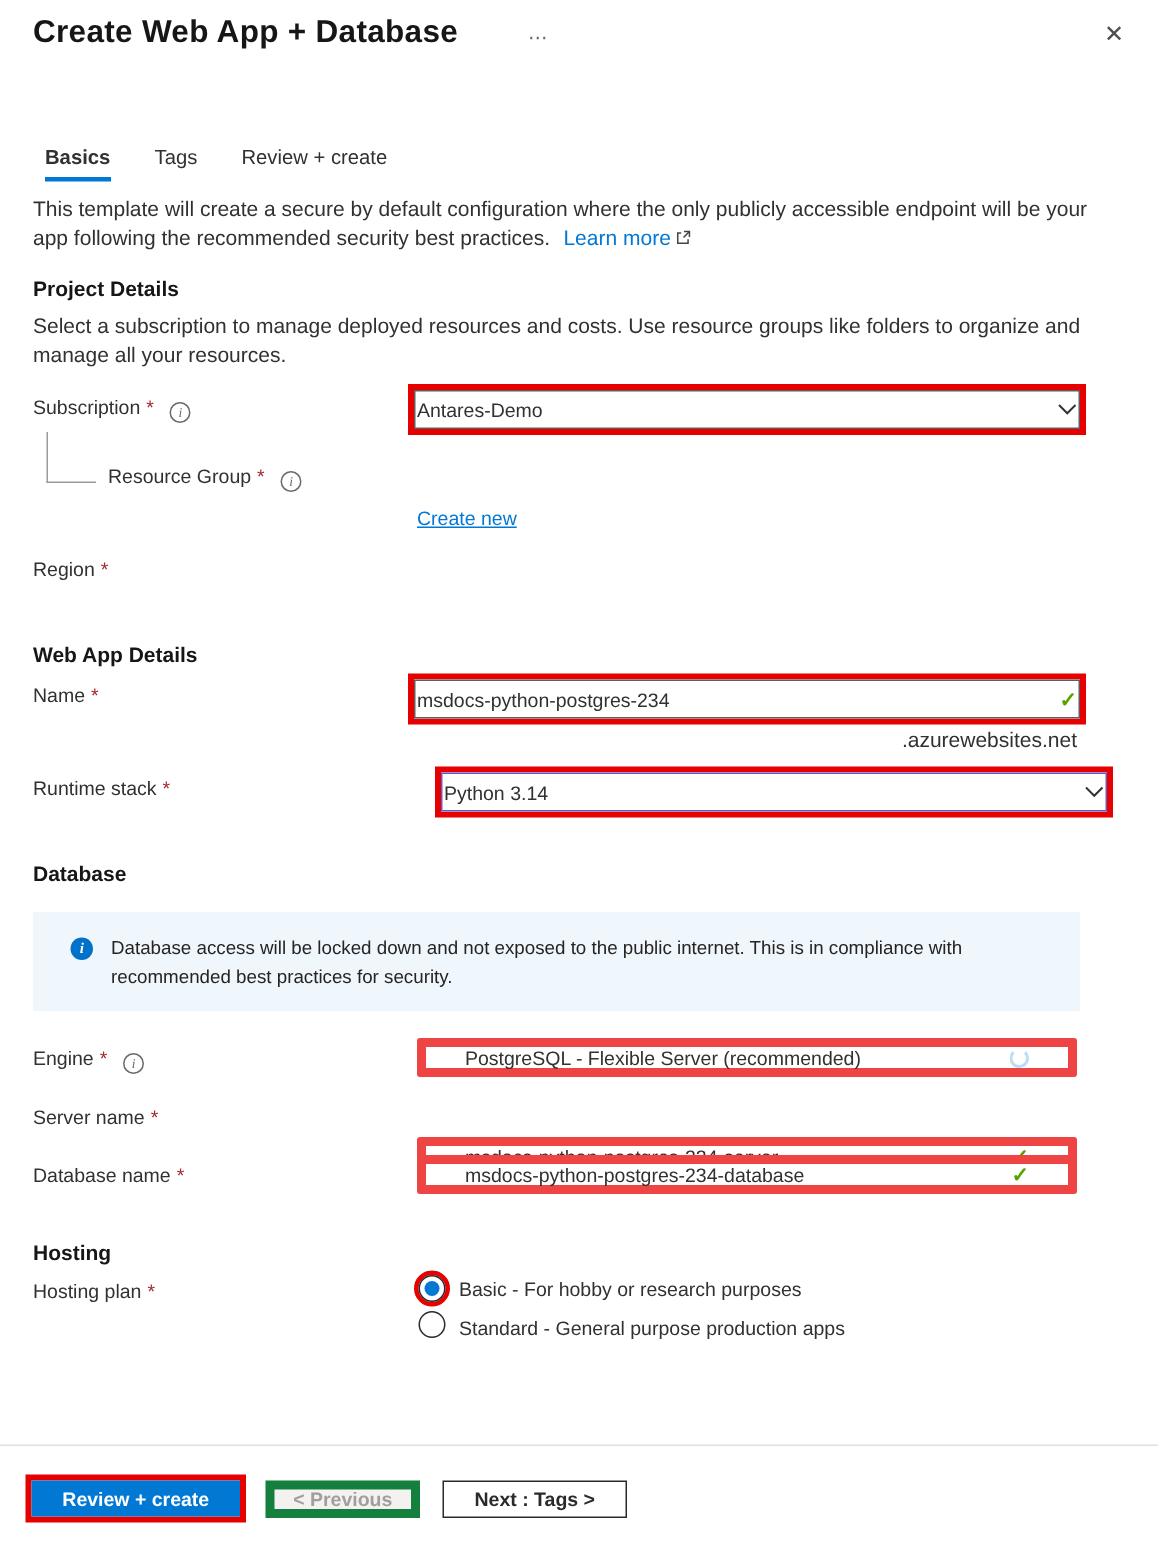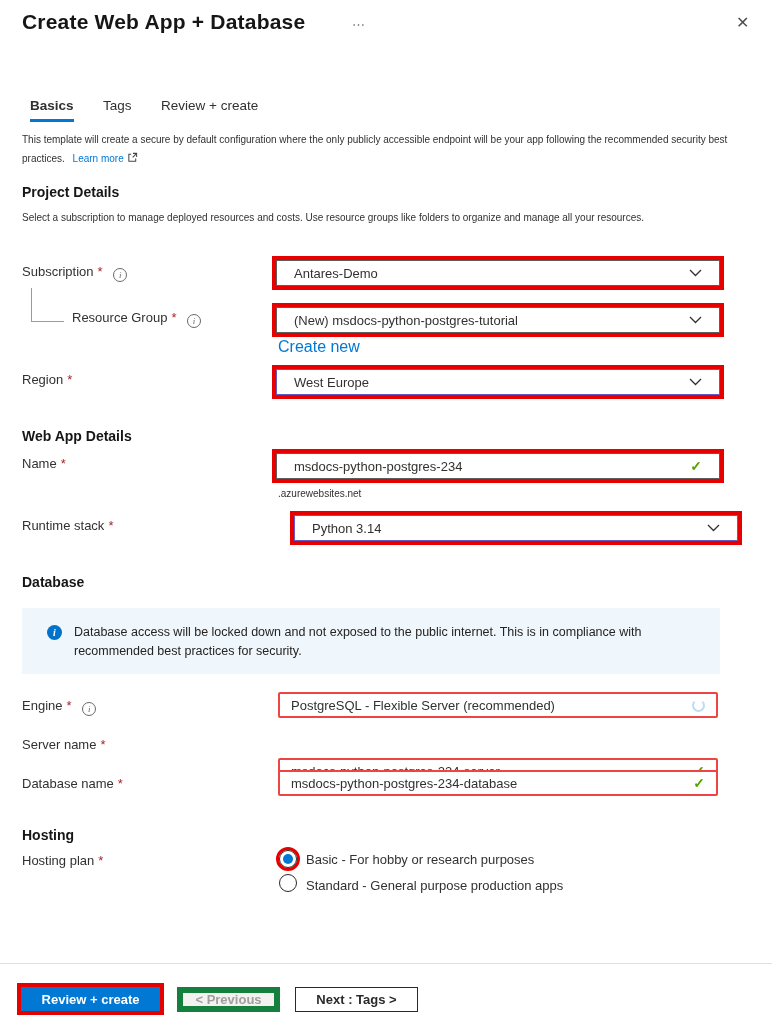--- a/index.html
+++ b/index.html
@@ -13,39 +13,39 @@
   .more-btn { left:352px; top:17px; font-size:13px; color:#6b6b6b; letter-spacing:1px; cursor:pointer; }
   .close-btn { left:736px; top:13px; font-size:16px; color:#4f4f4f; cursor:pointer; }
 
   
   .tabs { left:30px; top:96px; }
   .tab { display:inline-block; position:relative; font-size:13.5px; color:#323130; margin-right:25px; padding-bottom:6px; cursor:pointer; }
   .tab.active { font-weight:700; }
   .tab.active::after { content:""; position:absolute; left:0; right:0; bottom:-3px; height:3px; background:#0078d4; }
 
   
-  .para { font-size:10px; line-height:19px; color:#323130; }
+  .para { font-size:14px; line-height:19px; color:#323130; }
   .h2 { font-size:14px; font-weight:700; color:#161616; }
   .link { color:#0078d4; text-decoration:none; cursor:pointer; }
   .ext-icon { vertical-align:-1px; margin-left:3px; }
 
   
   .lbl { font-size:13px; color:#323130; white-space:nowrap; }
   .req { color:#a4262c; margin-left:4px; }
   .info-i { display:inline-block; width:14px; height:14px; border:1px solid #6b6967; border-radius:50%;
             font-size:9px; line-height:12px; text-align:center; color:#6b6967; margin-left:7px;
             vertical-align:-2px; font-family:"Liberation Serif", serif; font-style:italic; cursor:pointer; }
 
   
   .redbox { position:absolute; border:4px solid #e60000; }
   .field { width:100%; height:100%; border:1px solid #5f5d5b; background:#fff; display:flex;
-           align-items:center; padding:0 17px; font-size:13px; color:#323130; cursor:pointer; }
+           align-items:center; padding:0 1px; font-size:13px; color:#323130; cursor:pointer; }
   .field.purple { border-color:#625bc6; }
-  .gfield { position:absolute; height:26px; border:2px solid #ef4444; border-radius:2px; background:#fff;
-            display:flex; align-items:center; padding:0 11px; font-size:13px; color:#323130;text-align:center; }
+  .gfield { position:absolute; height:26px; border:6px solid #ef4444; border-radius:2px; background:#fff;
+            display:flex; align-items:center; padding:0 26px; font-size:13px; color:#323130;text-align:center; }
   .chev { margin-left:auto; display:flex; }
   .check { margin-left:auto; color:#57a300; font-size:14px; font-weight:700; }
   .spinner { margin-left:auto; width:13px; height:13px; border-radius:50%;
              border:2px solid #bcdcf5; border-top-color:transparent; }
   .tree { border-left:1px solid #9d9b99; border-bottom:1px solid #9d9b99; }
 
   
   .banner { left:22px; top:608px; width:698px; height:66px; background:#eff6fc; display:flex; padding:15px 18px 0 25px; }
   .banner-icon { flex:0 0 auto; width:15px; height:15px; border-radius:50%; background:#0072c9; color:#fff;
                  font-size:10px; font-weight:700; text-align:center; line-height:15px; margin-top:2px;
@@ -107,58 +107,38 @@
         </span>
     </div>
   </div>
 
   <div class="abs tree" style="left:31px; top:288px; width:33px; height:34px;"></div>
 
   <div class="abs lbl" style="left:72px; top:310px;">
     <span>Resource Group</span><span class="req">*</span>
     <span class="info-i">i</span>
   </div>
-  <div class="redbox" style="left:272px; top:303px; width:452px; height:34px;">
-    <div class="field">
-      <span>(New) msdocs-python-postgres-tutorial</span>
-      <span class="chev">
-          <svg width="13" height="8" viewBox="0 0 13 8">
-            <path d="M1 1l5.5 5.5L12 1" fill="none" stroke="#323130" stroke-width="1.3"></path>
-          </svg>
-        </span>
-    </div>
-  </div>
-  <div class="abs link" style="left:278px; top:338px; font-size:16px;">Create new</div>
+  <div class="abs link" style="left:278px; top:338px; font-size:13px;text-decoration:underline;">Create new</div>
 
   <div class="abs lbl" style="left:22px; top:372px;">
     <span>Region</span><span class="req">*</span>
-  </div>
-  <div class="redbox" style="left:272px; top:365px; width:452px; height:34px;">
-    <div class="field purple">
-      <span>West Europe</span>
-      <span class="chev">
-          <svg width="13" height="8" viewBox="0 0 13 8">
-            <path d="M1 1l5.5 5.5L12 1" fill="none" stroke="#323130" stroke-width="1.3"></path>
-          </svg>
-        </span>
-    </div>
   </div>
 
   <div class="abs h2" style="left:22px; top:428px;">Web App Details</div>
 
   <div class="abs lbl" style="left:22px; top:456px;">
     <span>Name</span><span class="req">*</span>
   </div>
   <div class="redbox" style="left:272px; top:449px; width:452px; height:34px;">
     <div class="field">
       <span>msdocs-python-postgres-234</span>
       <span class="check">✓</span>
     </div>
   </div>
-  <div class="abs para" style="left:278px; top:484px; width:440px; text-align:left;">.azurewebsites.net</div>
+  <div class="abs para" style="left:278px; top:484px; width:440px; text-align:right;">.azurewebsites.net</div>
 
   <div class="abs lbl" style="left:22px; top:518px;">
     <span>Runtime stack</span><span class="req">*</span>
   </div>
   <div class="redbox" style="left:272px; top:511px; width:452px; height:34px;margin-left:18px;">
     <div class="field purple">
       <span>Python 3.14</span>
       <span class="chev">
           <svg width="13" height="8" viewBox="0 0 13 8">
             <path d="M1 1l5.5 5.5L12 1" fill="none" stroke="#323130" stroke-width="1.3"></path>

